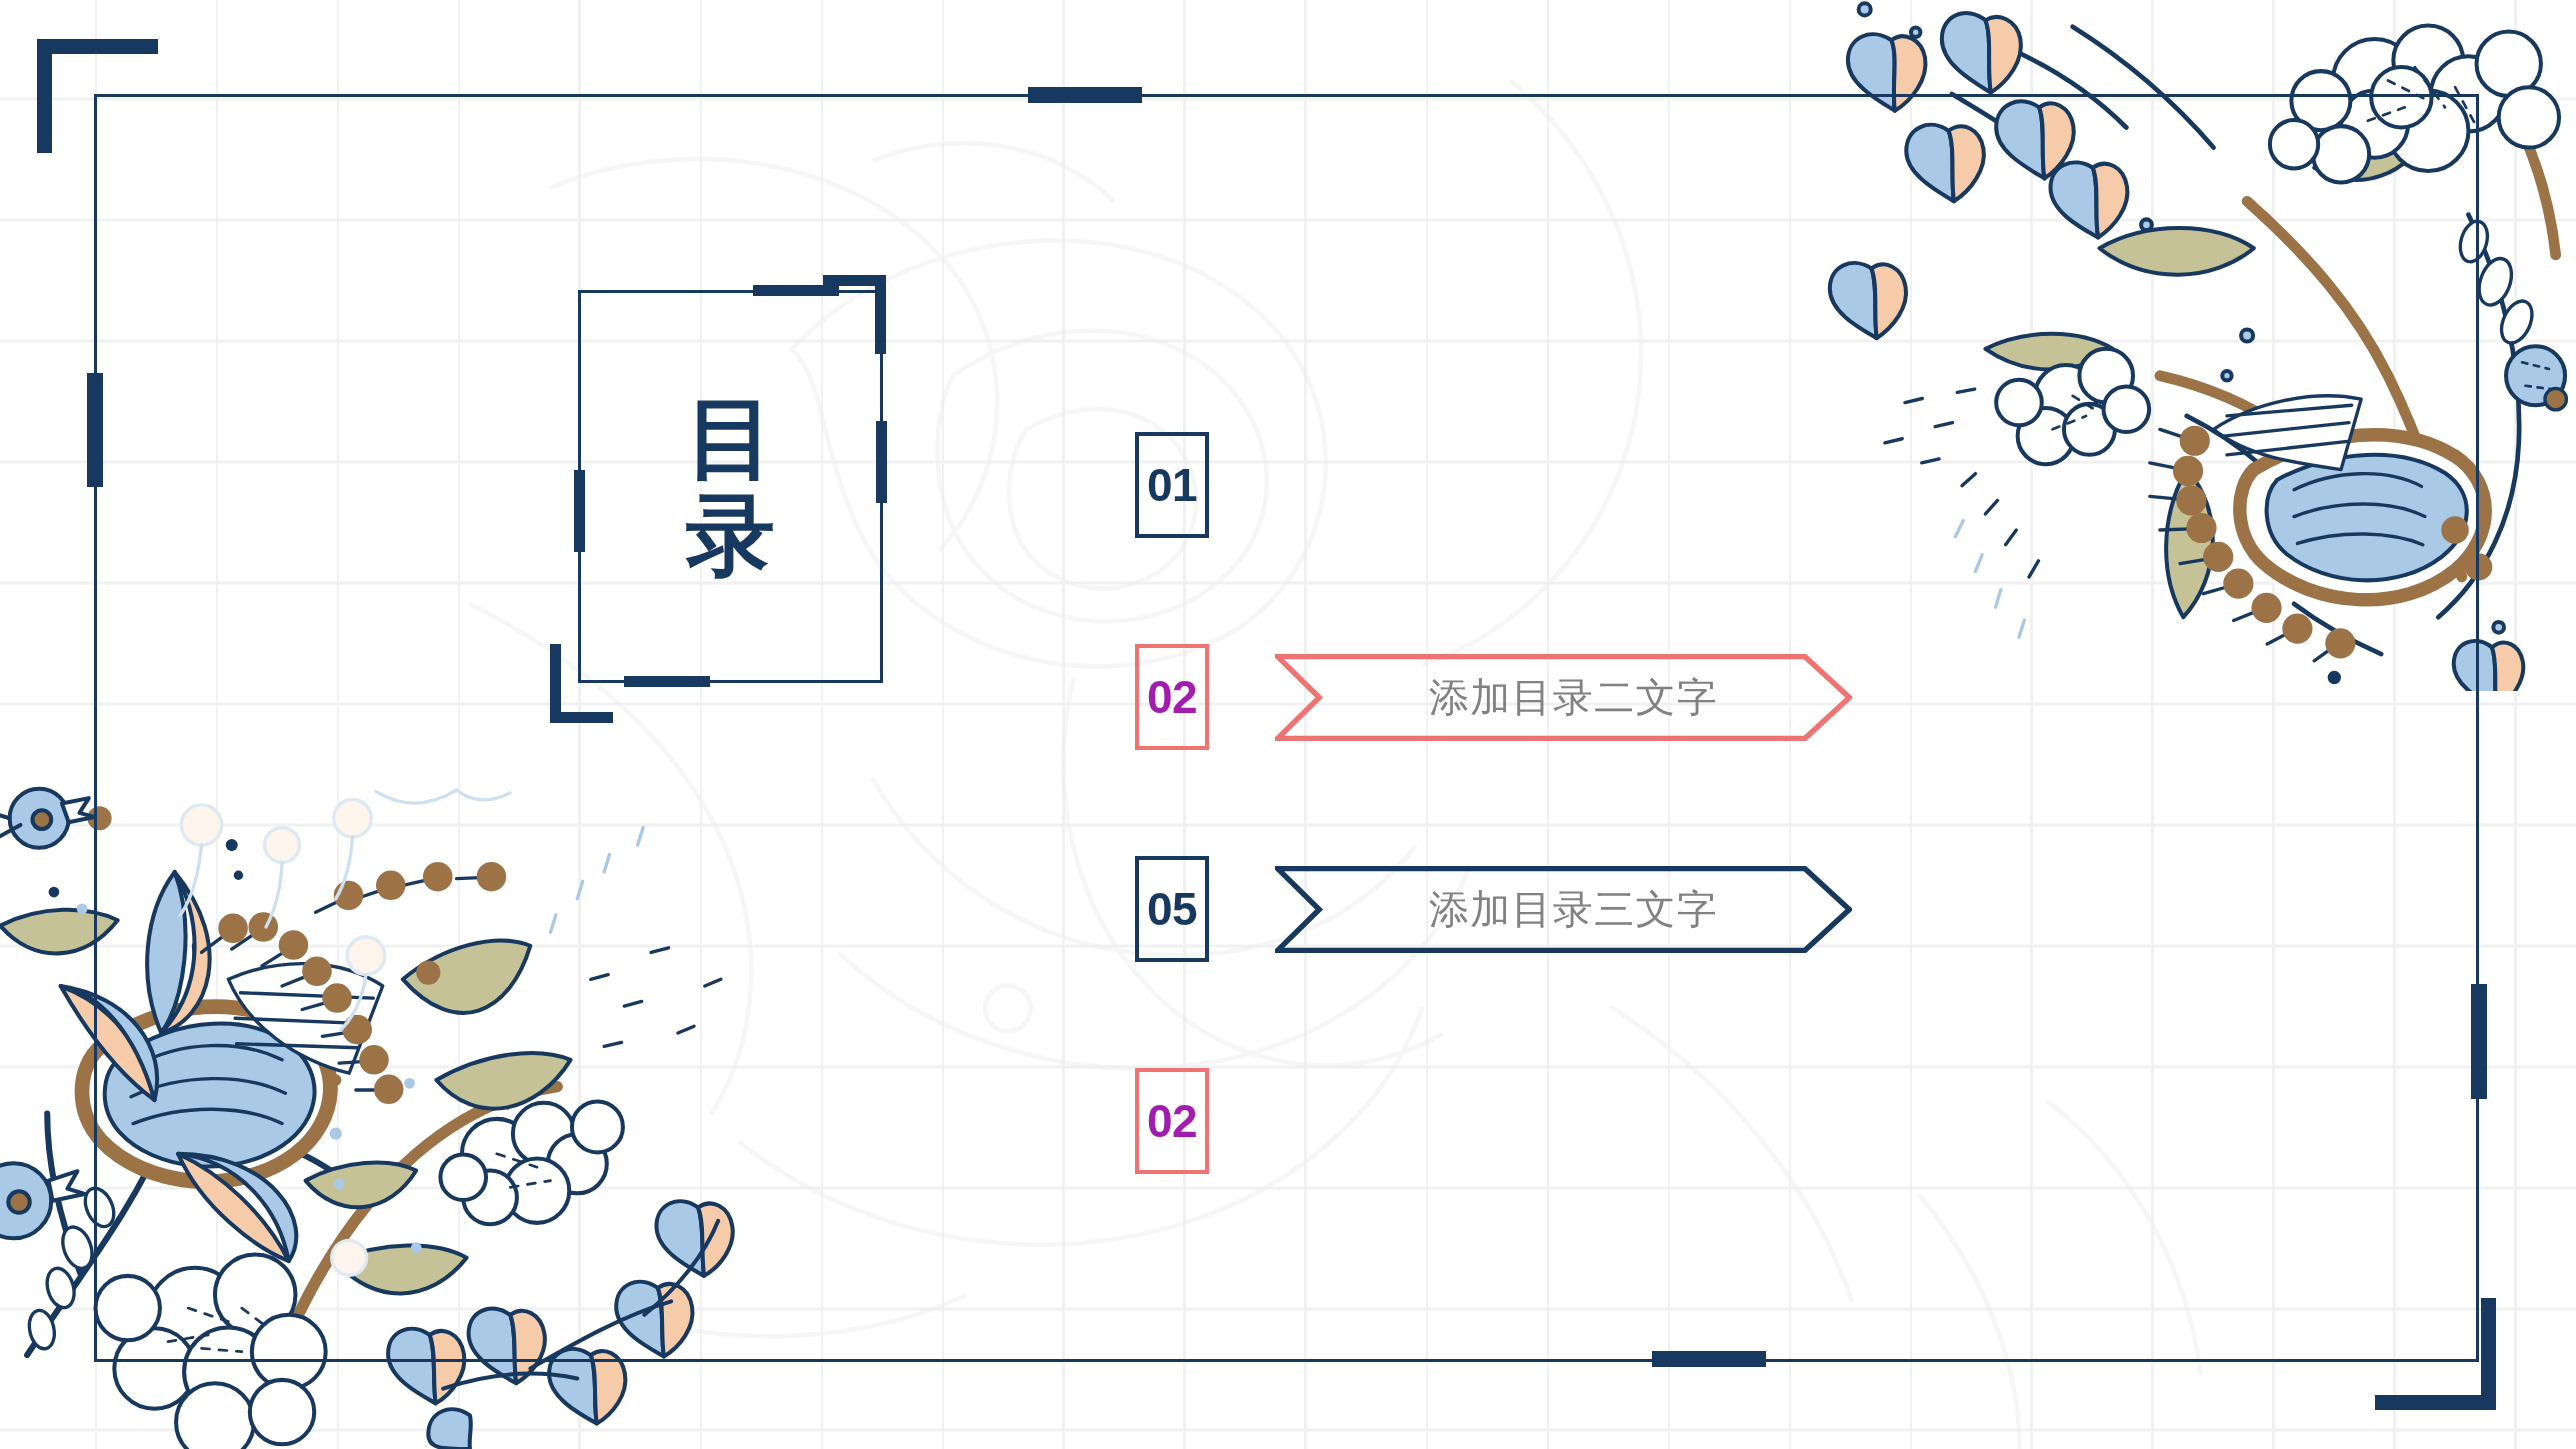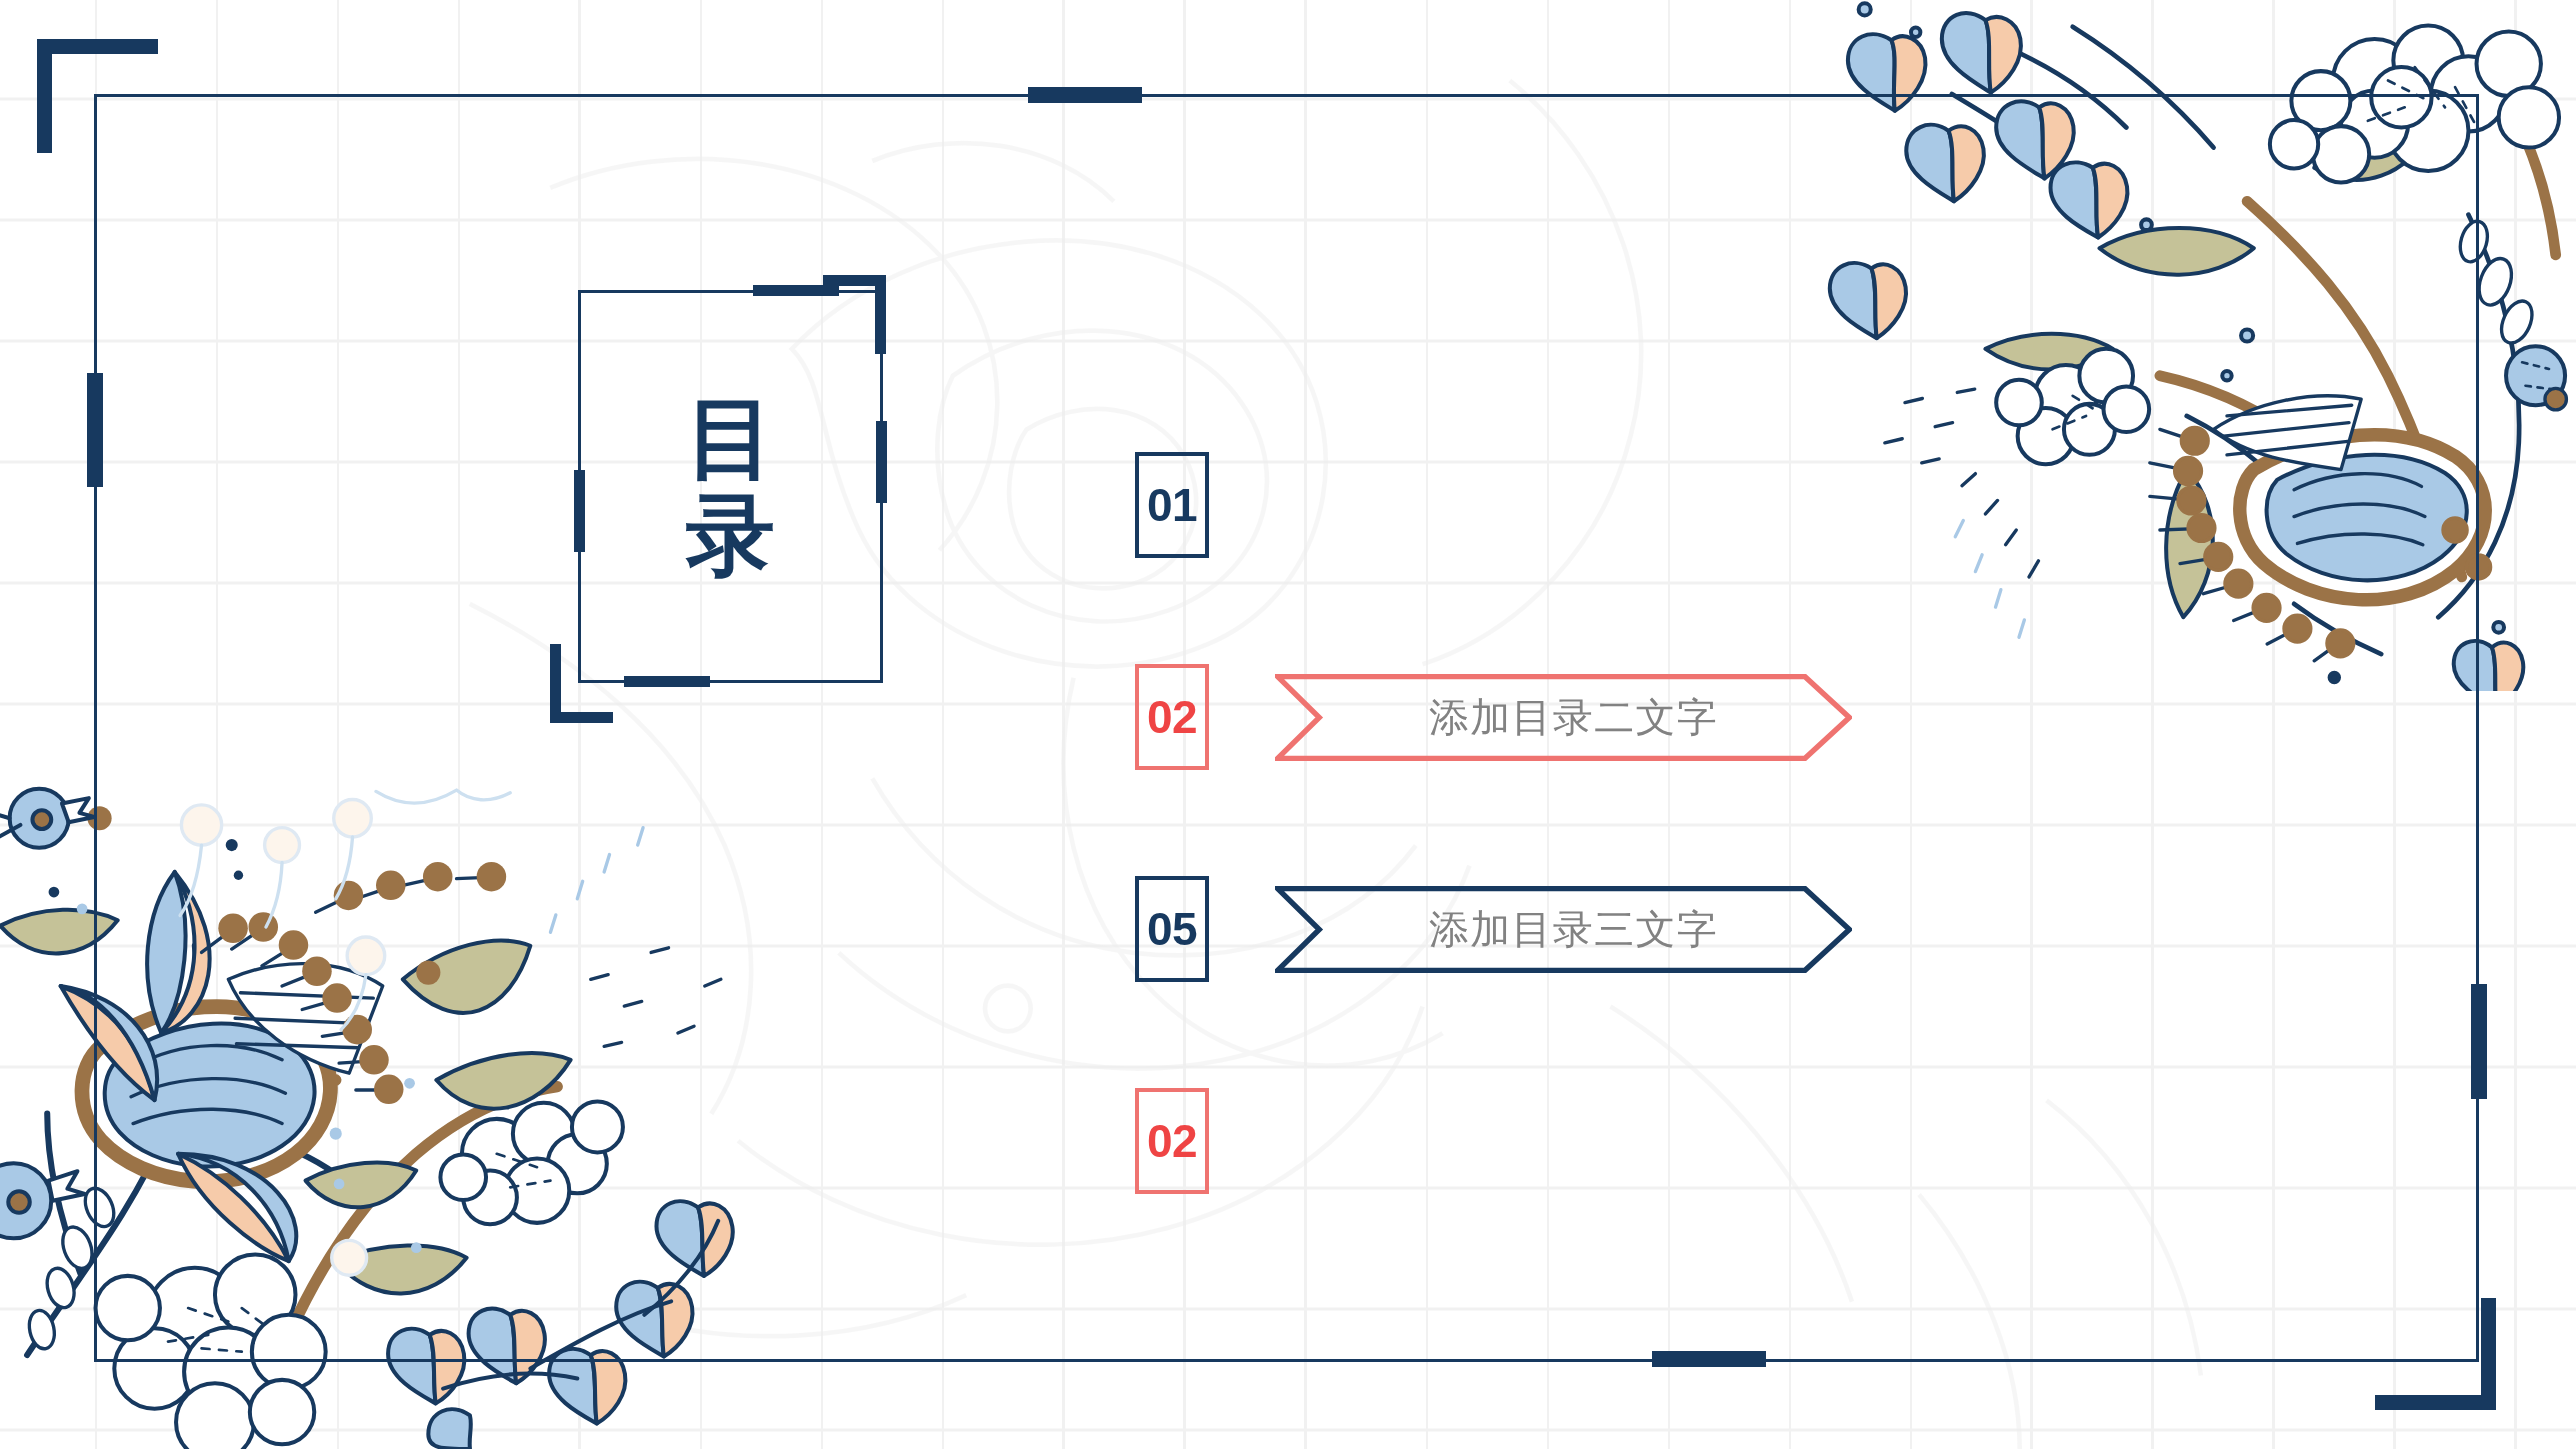--- a/index.html
+++ b/index.html
@@ -72,21 +72,21 @@
   .tf-bl{left:550px;top:644px;}
   .tf-bl i.h{left:0;top:68px;width:63px;height:11.4px;}
   .tf-bl i.v{left:0;top:0;width:11.4px;height:79px;}
   .tf-tick{position:absolute;background:#17395f;}
   .tf-tick-top{left:753px;top:285px;width:86px;height:11.4px;}
   .tf-tick-bottom{left:624px;top:676px;width:86px;height:11.4px;}
   .tf-tick-left{left:574px;top:470px;width:11.4px;height:82px;}
   .tf-tick-right{left:876px;top:421px;width:11.4px;height:82px;}
 
   
-  .toc{position:absolute;left:1135px;top:452px;}
+  .toc{position:absolute;left:1135px;top:432px;}
   .toc-row{position:relative;height:106px;margin-bottom:106px;display:flex;align-items:center;}
   .toc-row:last-child{margin-bottom:0;}
 
   .num-box{
     width:74px;height:106px;box-sizing:border-box;
     border:4px solid #17395f;
     display:flex;align-items:center;justify-content:center;
     font-size:46px;font-weight:700;color:#17395f;
     letter-spacing:-0.7px;
     flex:0 0 auto;
@@ -97,21 +97,21 @@
   }
   .banner svg{display:block;width:577px;height:87px;}
   .banner-label{
     position:absolute;inset:0;
     display:flex;align-items:center;justify-content:center;
     color:#828282;font-size:40px;letter-spacing:1.3px;
     font-family:"Liberation Sans","DejaVu Sans",sans-serif;
     padding-left:20px;box-sizing:border-box;
     white-space:nowrap;
   }
-  .row-red .num-box{border-color:#ef7370;color:#ef4444;}
+  .row-red .num-box{border-color:#ef7370;color:#a21caf;}
 </style>
 </head>
 <body>
 
 <div id="slide">
 
   <div class="grid-bg"></div>
 
   <svg class="watermark" viewBox="0 0 3839 2160" preserveAspectRatio="none">
     <g fill="none" stroke="#efefef" stroke-width="7">

